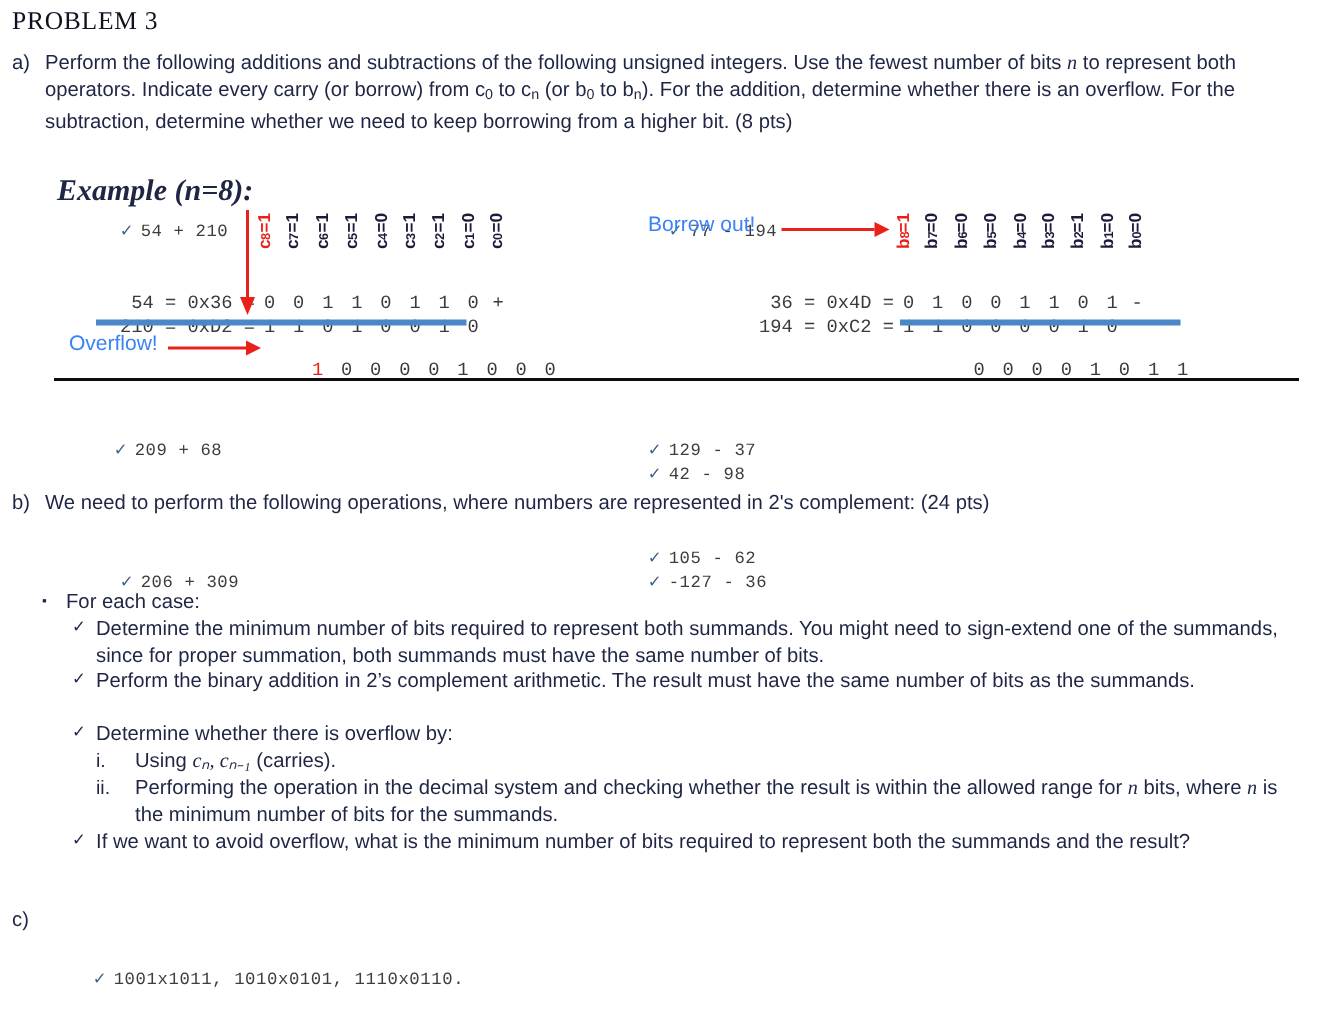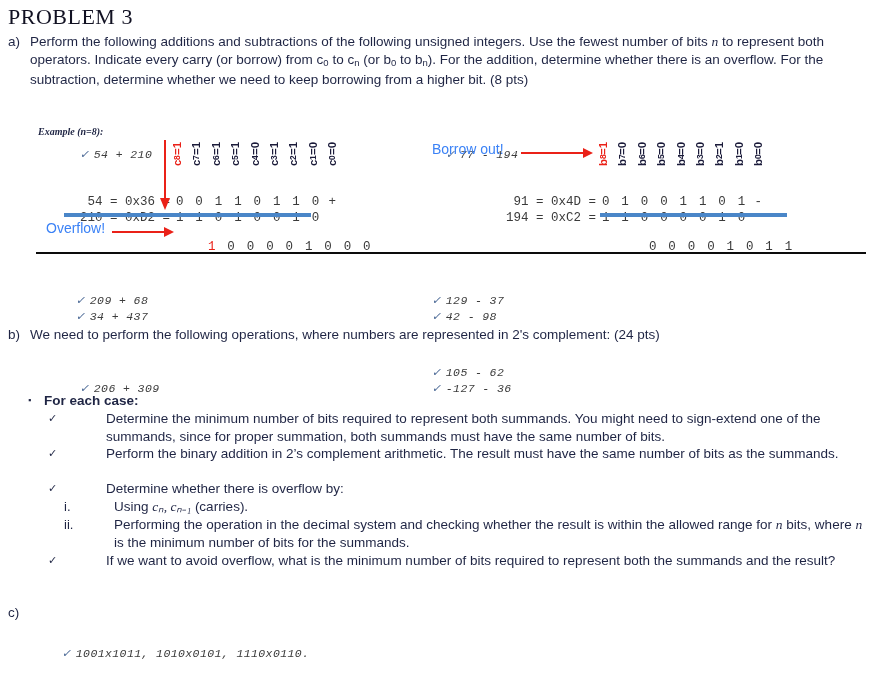--- a/index.html
+++ b/index.html
@@ -21,21 +21,21 @@
     height: 677px;
     padding: 0;
   }
 
   
   .problem-title {
     position: absolute;
     left: 8px;
     top: 4px;
     font-family: "Liberation Serif", serif;
-    font-size: 22px;
+    font-size: 17px;
     font-variant: small-caps;
     letter-spacing: 0.5px;
     color: #111122;
     white-space: nowrap;
   }
 
   
   .lettered {
     position: absolute;
     display: flex;
@@ -53,46 +53,45 @@
     line-height: 17.5px;
     color: #1f2544;
     text-align: left;
   }
   .sub { font-size: 9.5px; vertical-align: -0.22em; }
 
   
   .example-label {
     position: absolute;
     left: 38px;
-    top: 126px;
+    top: 116px;
     font-family: "Liberation Serif", serif;
     font-style: italic;
     font-weight: bold;
-    font-size: 10px;
+    font-size: 20px;
     color: #1f2544;
   }
 
   
   .chk {
     color: #3f5f8f;
     font-size: 11px;
     display: inline-block;
     width: 14px;
   }
   .mono {
     font-family: "Liberation Mono", monospace;
     font-size: 11.5px;
     color: #3d3d3d;
     letter-spacing: 0.4px;
   }
 
   .case-line {
     position: absolute;
     white-space: pre;
-    font-style: italic;
   }
   .bitlabels {
     position: absolute;
     display: flex;
   }
   .bitlabel {
     width: 19.4px;
     text-align: center;
     font-family: "Liberation Sans", sans-serif;
     font-size: 11.5px;
@@ -172,57 +171,54 @@
     width: 16px;
     flex: 0 0 16px;
     font-size: 9px;
     line-height: 17.5px;
     color: #1f2544;
   }
   .sq-bullet .tx {
     font-size: 13.5px;
     line-height: 17.5px;
     color: #1f2544;
-    font-weight: bold;
   }
   .ck-item {
     position: absolute;
     display: flex;
     align-items: flex-start;
   }
   .ck-item .mk {
     width: 16px;
     flex: 0 0 16px;
     font-size: 11px;
     line-height: 17.5px;
     color: #1f2544;
   }
   .ck-item .tx {
     font-size: 13.5px;
     line-height: 17.5px;
     color: #1f2544;
-    margin-left: 42px;
   }
   .rn-item {
     position: absolute;
     display: flex;
     align-items: flex-start;
   }
   .rn-item .mk {
     width: 26px;
     flex: 0 0 26px;
     font-size: 13px;
     line-height: 17.5px;
     color: #1f2544;
   }
   .rn-item .tx {
     font-size: 13.5px;
     line-height: 17.5px;
     color: #1f2544;
-    margin-left: 24px;
   }
   .mathit {
     font-family: "Liberation Serif", serif;
     font-style: italic;
     font-size: 13.5px;
   }
 </style>
 </head>
 <body>
 
@@ -365,39 +361,36 @@
         <span>=0</span>
       </div>
       <div class="bitlabel">
         <span>b</span>
         <span class="s">0</span>
         <span>=0</span>
       </div>
     </div>
 
   <div class="operand-row" style="left:476px; top:181px;">
-    <span> 91 = 0x4D =</span><span class="bits" id="sub-op1-bits"><span>0</span><span>1</span><span>0</span><span>0</span><span>1</span><span>1</span><span>0</span><span>1</span></span><span class="opsign">-</span>
+    <span> 36 = 0x4D =</span><span class="bits" id="sub-op1-bits"><span>0</span><span>1</span><span>0</span><span>0</span><span>1</span><span>1</span><span>0</span><span>1</span></span><span class="opsign">-</span>
   </div>
   <div class="operand-row" style="left:476px; top:197px;">
     <span>194 = 0xC2 =</span><span class="bits" id="sub-op2-bits"><span>1</span><span>1</span><span>0</span><span>0</span><span>0</span><span>0</span><span>1</span><span>0</span></span>
   </div>
 
   <div class="bluebar" style="left:600px; top:213px; width:187px;"></div>
 
   <div class="operand-row" style="left:613px; top:226px;">
     <span class="bits" id="sub-result-bits"><span>0</span><span>0</span><span>0</span><span>0</span><span>1</span><span>0</span><span>1</span><span>1</span></span>
   </div>
 
   <div class="hrule"></div>
 
   <div class="case-line" style="left:58px; top:272px;">
     <span class="chk">✓</span><span class="mono">209 + 68</span>
-  </div>
-  <div class="case-line" style="left:58px; top:288px;">
-    <span class="chk">✓</span><span class="mono">34 + 437</span>
   </div>
   <div class="case-line" style="left:414px; top:272px;">
     <span class="chk">✓</span><span class="mono">129 - 37</span>
   </div>
   <div class="case-line" style="left:414px; top:288px;">
     <span class="chk">✓</span><span class="mono">42 - 98</span>
   </div>
 
   <div class="lettered" style="left:8px; top:326px; width:862px;">
     <div class="marker">b)</div>

